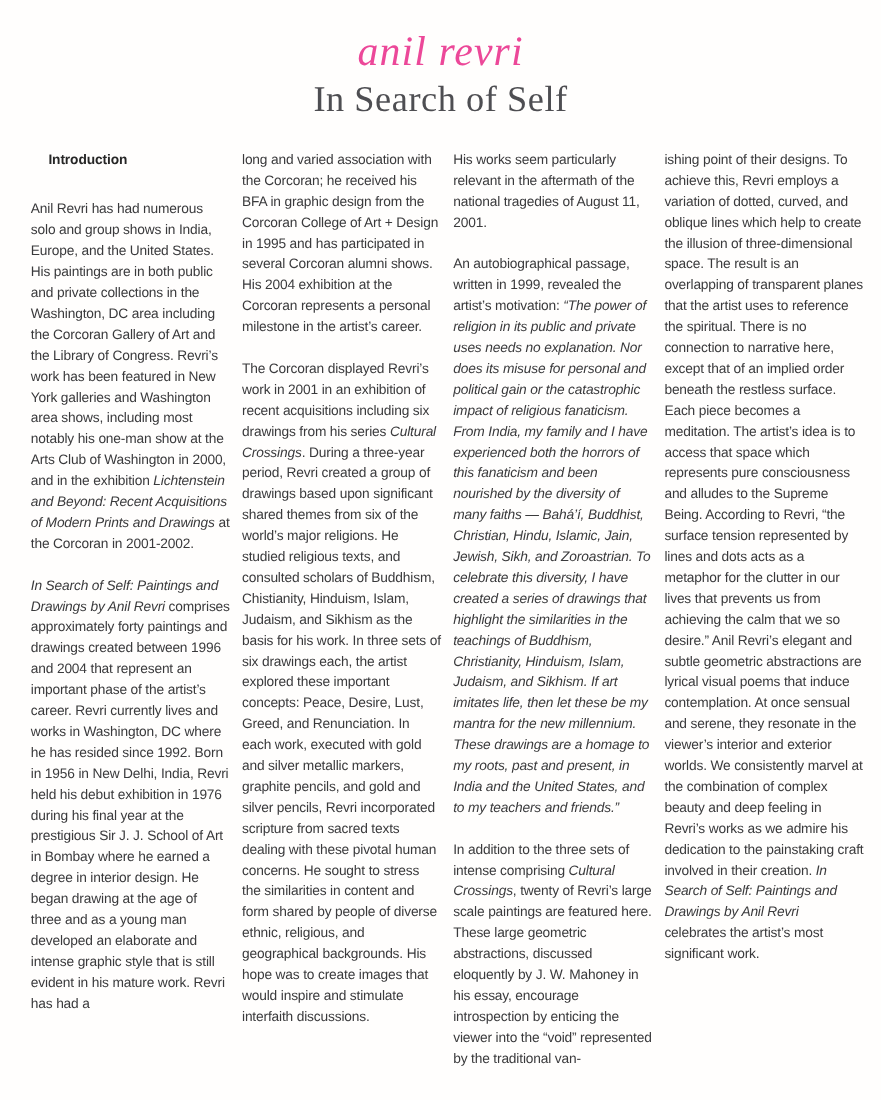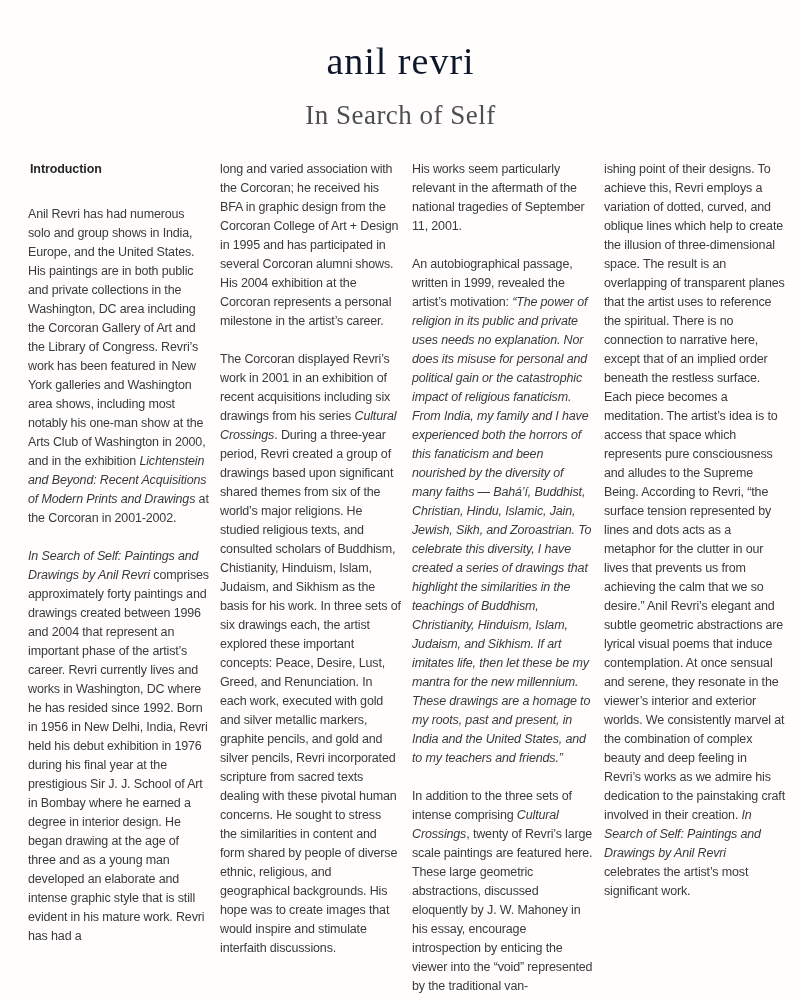--- a/index.html
+++ b/index.html
@@ -10,28 +10,29 @@
     background: #fffefd;
     overflow: hidden;
     font-family: "Liberation Sans", sans-serif;
   }
   .masthead { text-align: center; padding-top: 24px; }
   .title {
     font-family: "Liberation Serif", "DejaVu Serif", serif;
     font-weight: 400;
     font-size: 38px;
     line-height: 46px;
-    color: #0f172a;
+    color: #ec4899;
     letter-spacing: 1px;
-    margin: 14px;
+    margin: 0;
+    font-style: italic;
   }
   .subtitle {
     font-family: "Liberation Serif", "DejaVu Serif", serif;
     font-weight: 400;
-    font-size: 27px;
+    font-size: 33px;
     line-height: 34px;
     color: #4e4e52;
     letter-spacing: 0.5px;
     margin: 4px 0 0 0;
   }
   .columns {
     display: flex;
     gap: 11px;
     padding: 0 18px 0 28px;
     margin-top: 28px;
@@ -43,21 +44,21 @@
     line-height: 19px;
     letter-spacing: -0.15px;
     color: #3a3a3c;
     text-align: left;
   }
   .text-column p { margin: 0 0 19px 0; }
   .col-heading {
     font-size: 12.5px;
     font-weight: bold;
     color: #262626;
-    margin: 0 0 26px 2px;
+    margin: 0 0 26px 16px;
     letter-spacing: -0.1px;
   }
   em { }
 </style>
 </head>
 <body>
 
 <div class="page">
   <div class="masthead">
     <h1 class="title">anil revri</h1>
@@ -67,21 +68,21 @@
     <div class="text-column">
         <h3 class="col-heading">Introduction</h3>
         <p><span>Anil Revri has had numerous solo and group shows in India, Europe, and the United States. His paintings are in both public and private collections in the Washington, DC area including the Corcoran Gallery of Art and the Library of Congress. Revri’s work has been featured in New York galleries and Washington area shows, including most notably his one-man show at the Arts Club of Washington in 2000, and in the exhibition </span><em>Lichtenstein and Beyond: Recent Acquisitions of Modern Prints and Drawings</em><span> at the Corcoran in 2001-2002.</span></p>
         <p><em>In Search of Self: Paintings and Drawings by Anil Revri</em><span> comprises approximately forty paintings and drawings created between 1996 and 2004 that represent an important phase of the artist’s career. Revri currently lives and works in Washington, DC where he has resided since 1992. Born in 1956 in New Delhi, India, Revri held his debut exhibition in 1976 during his final year at the prestigious Sir J. J. School of Art in Bombay where he earned a degree in interior design. He began drawing at the age of three and as a young man developed an elaborate and intense graphic style that is still evident in his mature work. Revri has had a</span></p>
       </div>
     <div class="text-column">
         <p><span>long and varied association with the Corcoran; he received his BFA in graphic design from the Corcoran College of Art + Design in 1995 and has participated in several Corcoran alumni shows. His 2004 exhibition at the Corcoran represents a personal milestone in the artist’s career.</span></p>
         <p><span>The Corcoran displayed Revri’s work in 2001 in an exhibition of recent acquisitions including six drawings from his series </span><em>Cultural Crossings</em><span>. During a three-year period, Revri created a group of drawings based upon significant shared themes from six of the world’s major religions. He studied religious texts, and consulted scholars of Buddhism, Chistianity, Hinduism, Islam, Judaism, and Sikhism as the basis for his work. In three sets of six drawings each, the artist explored these important concepts: Peace, Desire, Lust, Greed, and Renunciation. In each work, executed with gold and silver metallic markers, graphite pencils, and gold and silver pencils, Revri incorporated scripture from sacred texts dealing with these pivotal human concerns. He sought to stress the similarities in content and form shared by people of diverse ethnic, religious, and geographical backgrounds. His hope was to create images that would inspire and stimulate interfaith discussions.</span></p>
       </div>
     <div class="text-column">
-        <p><span>His works seem particularly relevant in the aftermath of the national tragedies of September 11, 2001.</span></p>
+        <p><span>His works seem particularly relevant in the aftermath of the national tragedies of August 11, 2001.</span></p>
         <p><span>An autobiographical passage, written in 1999, revealed the artist’s motivation: </span><em>“The power of religion in its public and private uses needs no explanation. Nor does its misuse for personal and political gain or the catastrophic impact of religious fanaticism. From India, my family and I have experienced both the horrors of this fanaticism and been nourished by the diversity of many faiths — Bahá’í, Buddhist, Christian, Hindu, Islamic, Jain, Jewish, Sikh, and Zoroastrian. To celebrate this diversity, I have created a series of drawings that highlight the similarities in the teachings of Buddhism, Christianity, Hinduism, Islam, Judaism, and Sikhism. If art imitates life, then let these be my mantra for the new millennium. These drawings are a homage to my roots, past and present, in India and the United States, and to my teachers and friends.”</em></p>
         <p><span>In addition to the three sets of intense comprising </span><em>Cultural Crossings</em><span>, twenty of Revri’s large scale paintings are featured here. These large geometric abstractions, discussed eloquently by J. W. Mahoney in his essay, encourage introspection by enticing the viewer into the “void” represented by the traditional van-</span></p>
       </div>
     <div class="text-column">
         <p><span>ishing point of their designs. To achieve this, Revri employs a variation of dotted, curved, and oblique lines which help to create the illusion of three-dimensional space. The result is an overlapping of transparent planes that the artist uses to reference the spiritual. There is no connection to narrative here, except that of an implied order beneath the restless surface. Each piece becomes a meditation. The artist’s idea is to access that space which represents pure consciousness and alludes to the Supreme Being. According to Revri, “the surface tension represented by lines and dots acts as a metaphor for the clutter in our lives that prevents us from achieving the calm that we so desire.” Anil Revri’s elegant and subtle geometric abstractions are lyrical visual poems that induce contemplation. At once sensual and serene, they resonate in the viewer’s interior and exterior worlds. We consistently marvel at the combination of complex beauty and deep feeling in Revri’s works as we admire his dedication to the painstaking craft involved in their creation. </span><em>In Search of Self: Paintings and Drawings by Anil Revri</em><span> celebrates the artist’s most significant work.</span></p>
       </div>
   </div>
 </div>
 
 </body></html>

